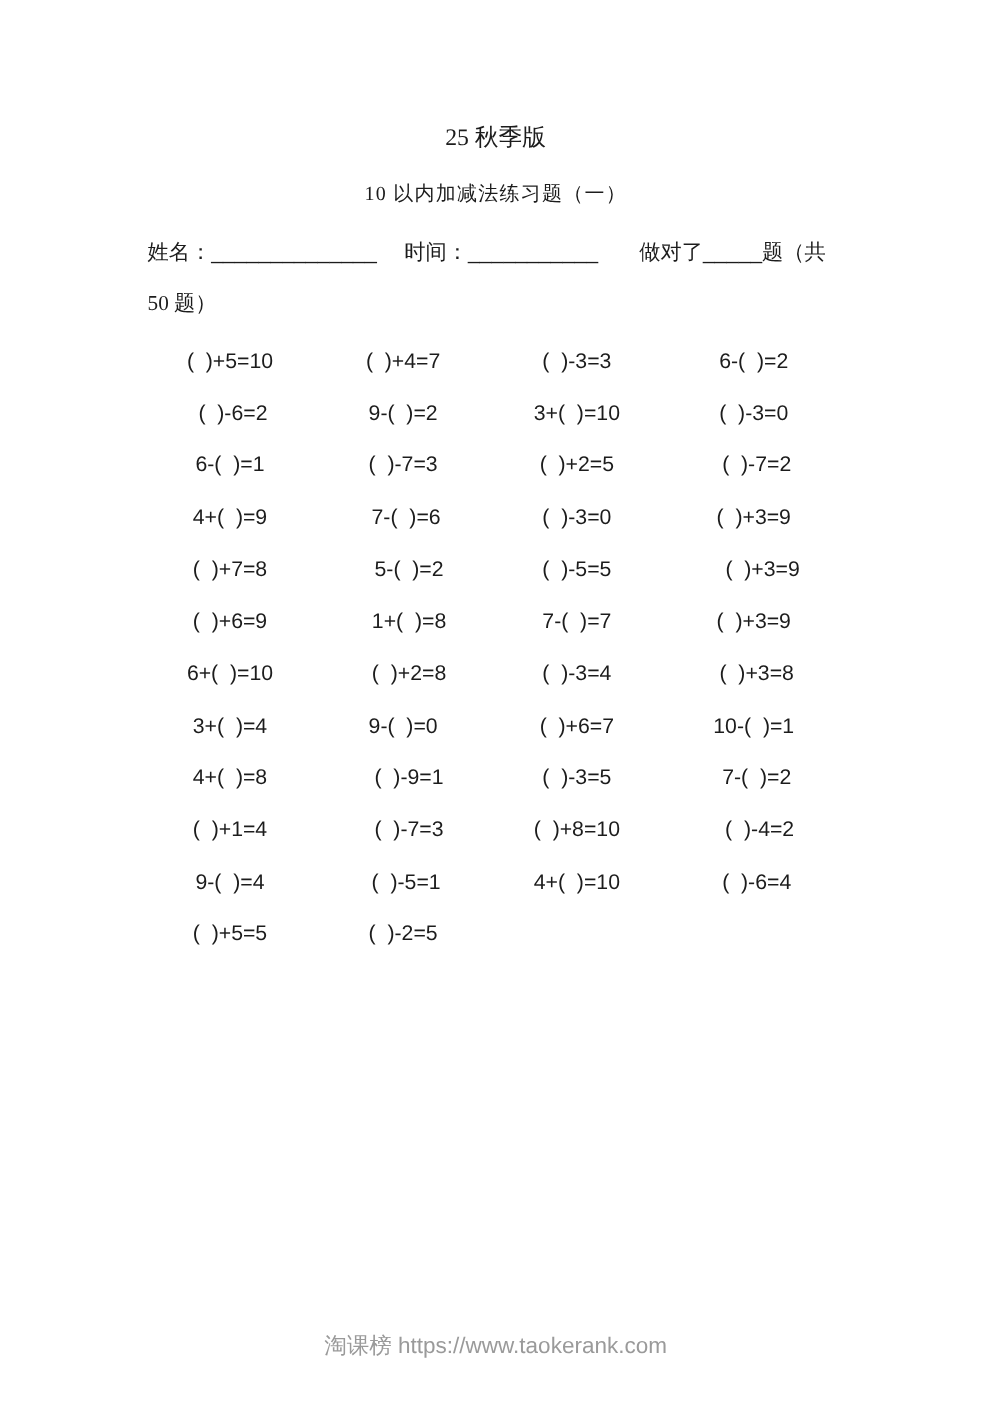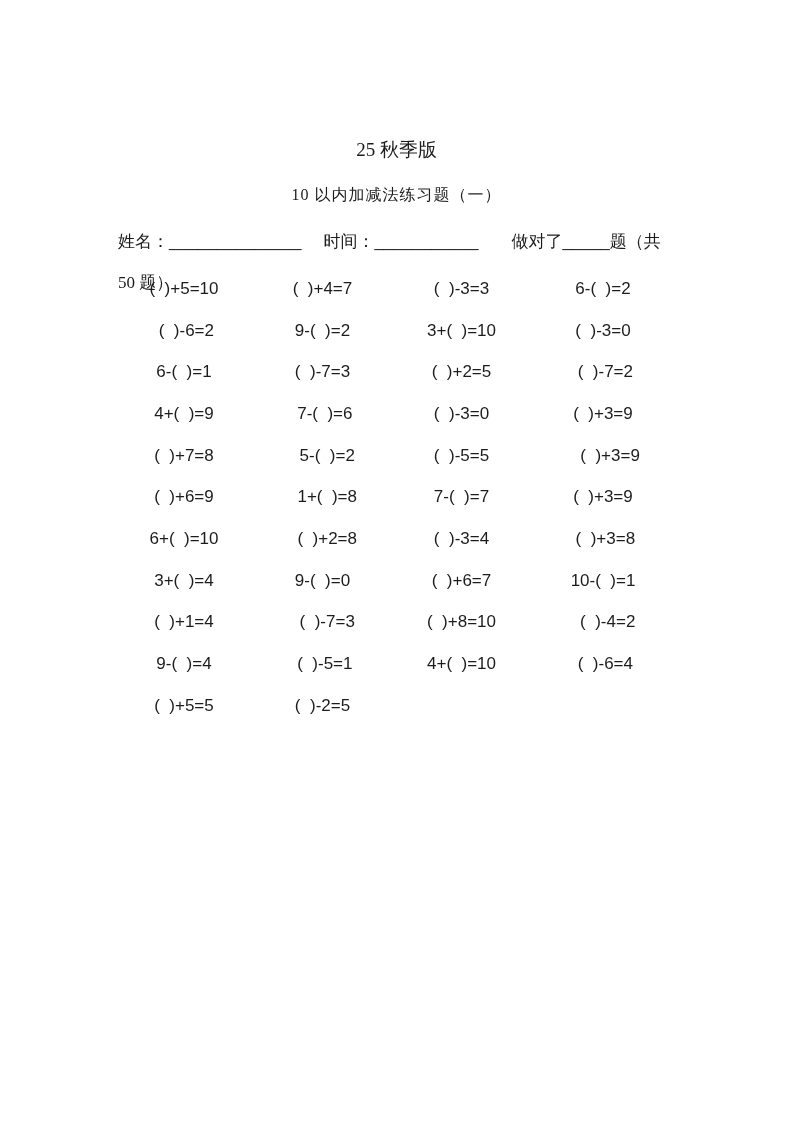--- a/index.html
+++ b/index.html
@@ -15,21 +15,20 @@
     overflow: hidden;
   }
   .page {
     position: relative;
     width: 793px;
     height: 1122px;
     background: #ffffff;
   }
   .cjk {
     font-family: "Liberation Serif", "DejaVu Serif", serif;
-    margin-top: 40px;
   }
   .title-line {
     position: absolute;
     left: 118px;
     width: 557px;
     text-align: center;
     white-space: pre;
   }
   #edition  { top: 97px;  font-size: 19px; }
   #doctitle { top: 145px; font-size: 16px; letter-spacing: 1px; }
@@ -157,20 +156,26 @@
       <span class="prob"> (  )+3=8</span>
     </div>
 
     <div class="prow">
       <span class="prob">3+(  )=4</span>
       <span class="prob">9-(  )=0</span>
       <span class="prob">(  )+6=7</span>
       <span class="prob">10-(  )=1</span>
     </div>
 
+    <div class="prow">
+      <span class="prob">4+(  )=8</span>
+      <span class="prob">  (  )-9=1</span>
+      <span class="prob">(  )-3=5</span>
+      <span class="prob"> 7-(  )=2</span>
+    </div>
 
     <div class="prow">
       <span class="prob">(  )+1=4</span>
       <span class="prob">  (  )-7=3</span>
       <span class="prob">(  )+8=10</span>
       <span class="prob">  (  )-4=2</span>
     </div>
 
     <div class="prow">
       <span class="prob">9-(  )=4</span>
@@ -179,14 +184,15 @@
       <span class="prob"> (  )-6=4</span>
     </div>
 
     <div class="prow">
       <span class="prob">(  )+5=5</span>
       <span class="prob">(  )-2=5</span>
     </div>
 
   </div>
 
+  <div class="footer">淘课榜 https://www.taokerank.com</div>
 
 </div>
 
 </body></html>

